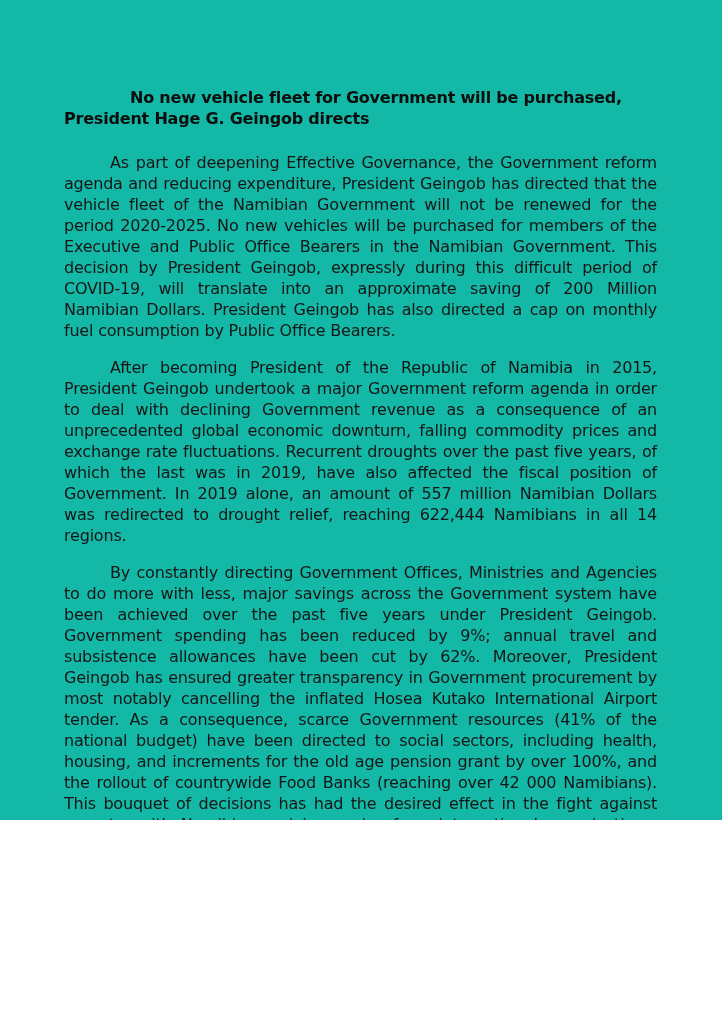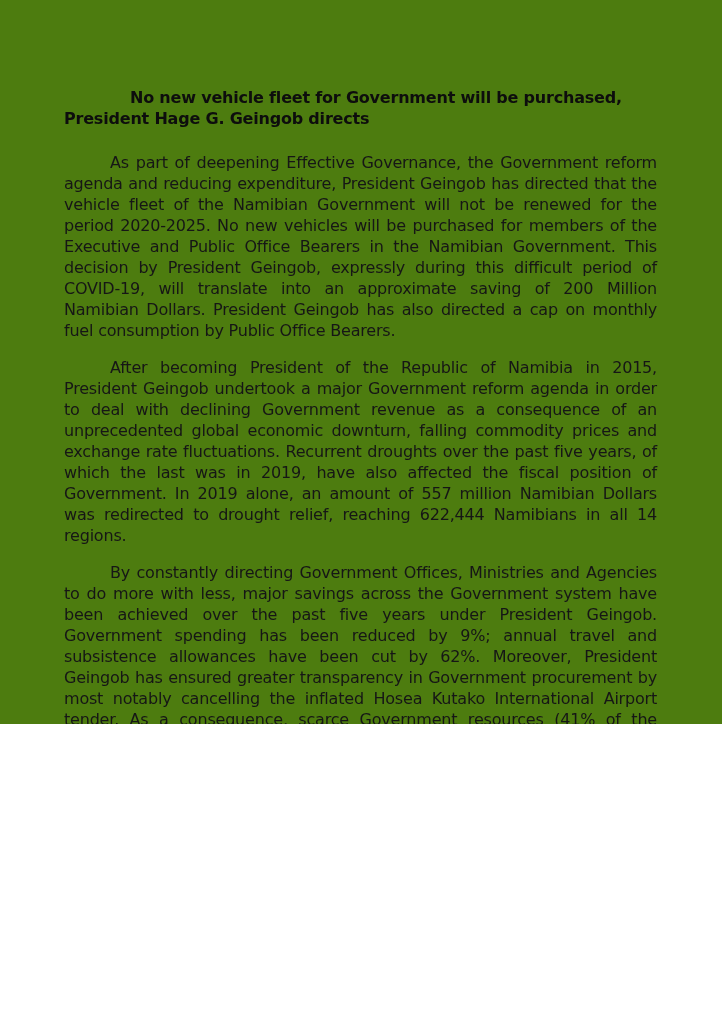--- a/index.html
+++ b/index.html
@@ -3,22 +3,22 @@
 <meta charset="utf-8">
 <style>
   html, body {
     margin: 0;
     padding: 0;
     background: #ffffff;
   }
   .page {
     position: relative;
     width: 722px;
-    height: 724px;
-    background: #4d7c0f;
+    height: 820px;
+    background: #14b8a6;
     overflow: hidden;
     box-sizing: border-box;
     padding: 87px 65px 0 64px;
     font-family: "DejaVu Sans", "Liberation Sans", sans-serif;
     color: #121212;
   }
   .doc-title {
     margin: 0 0 23px 0;
     font-size: 16px;
     font-weight: bold;

